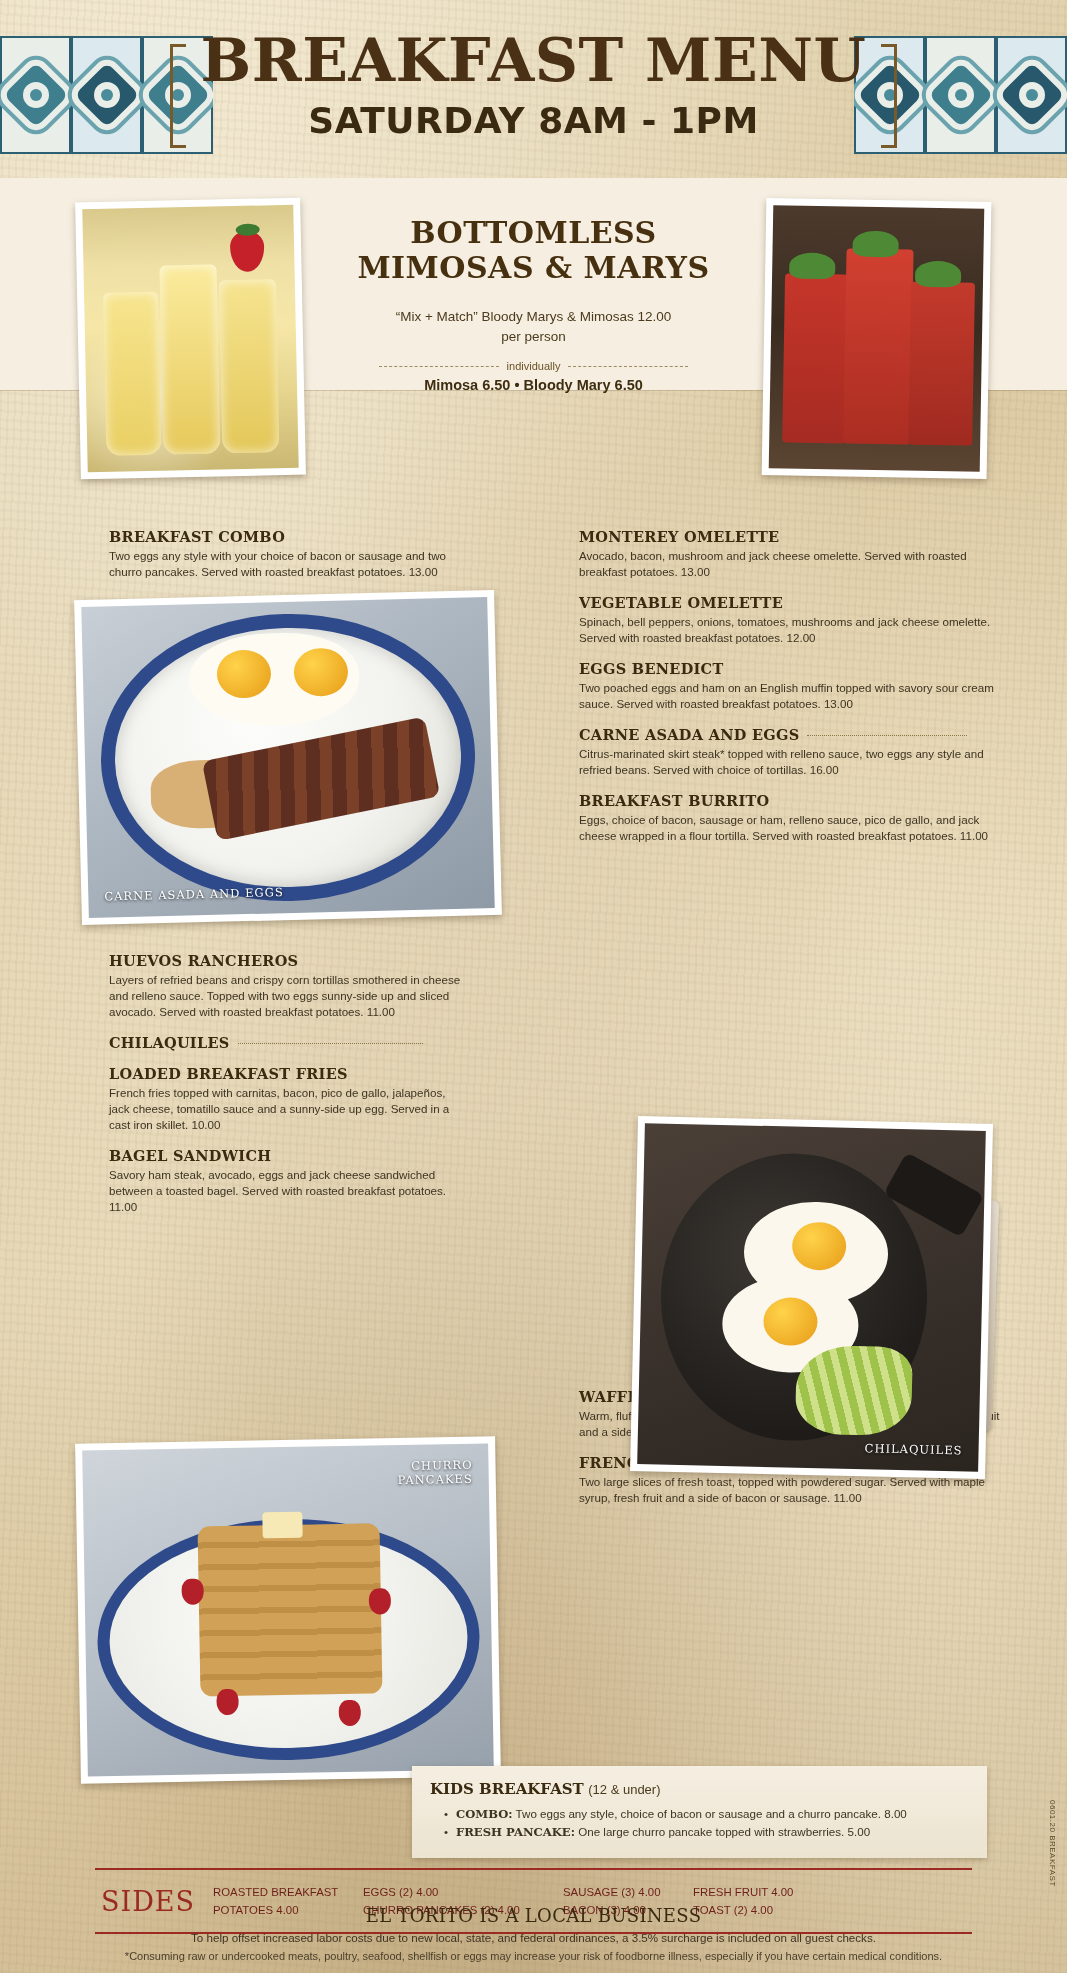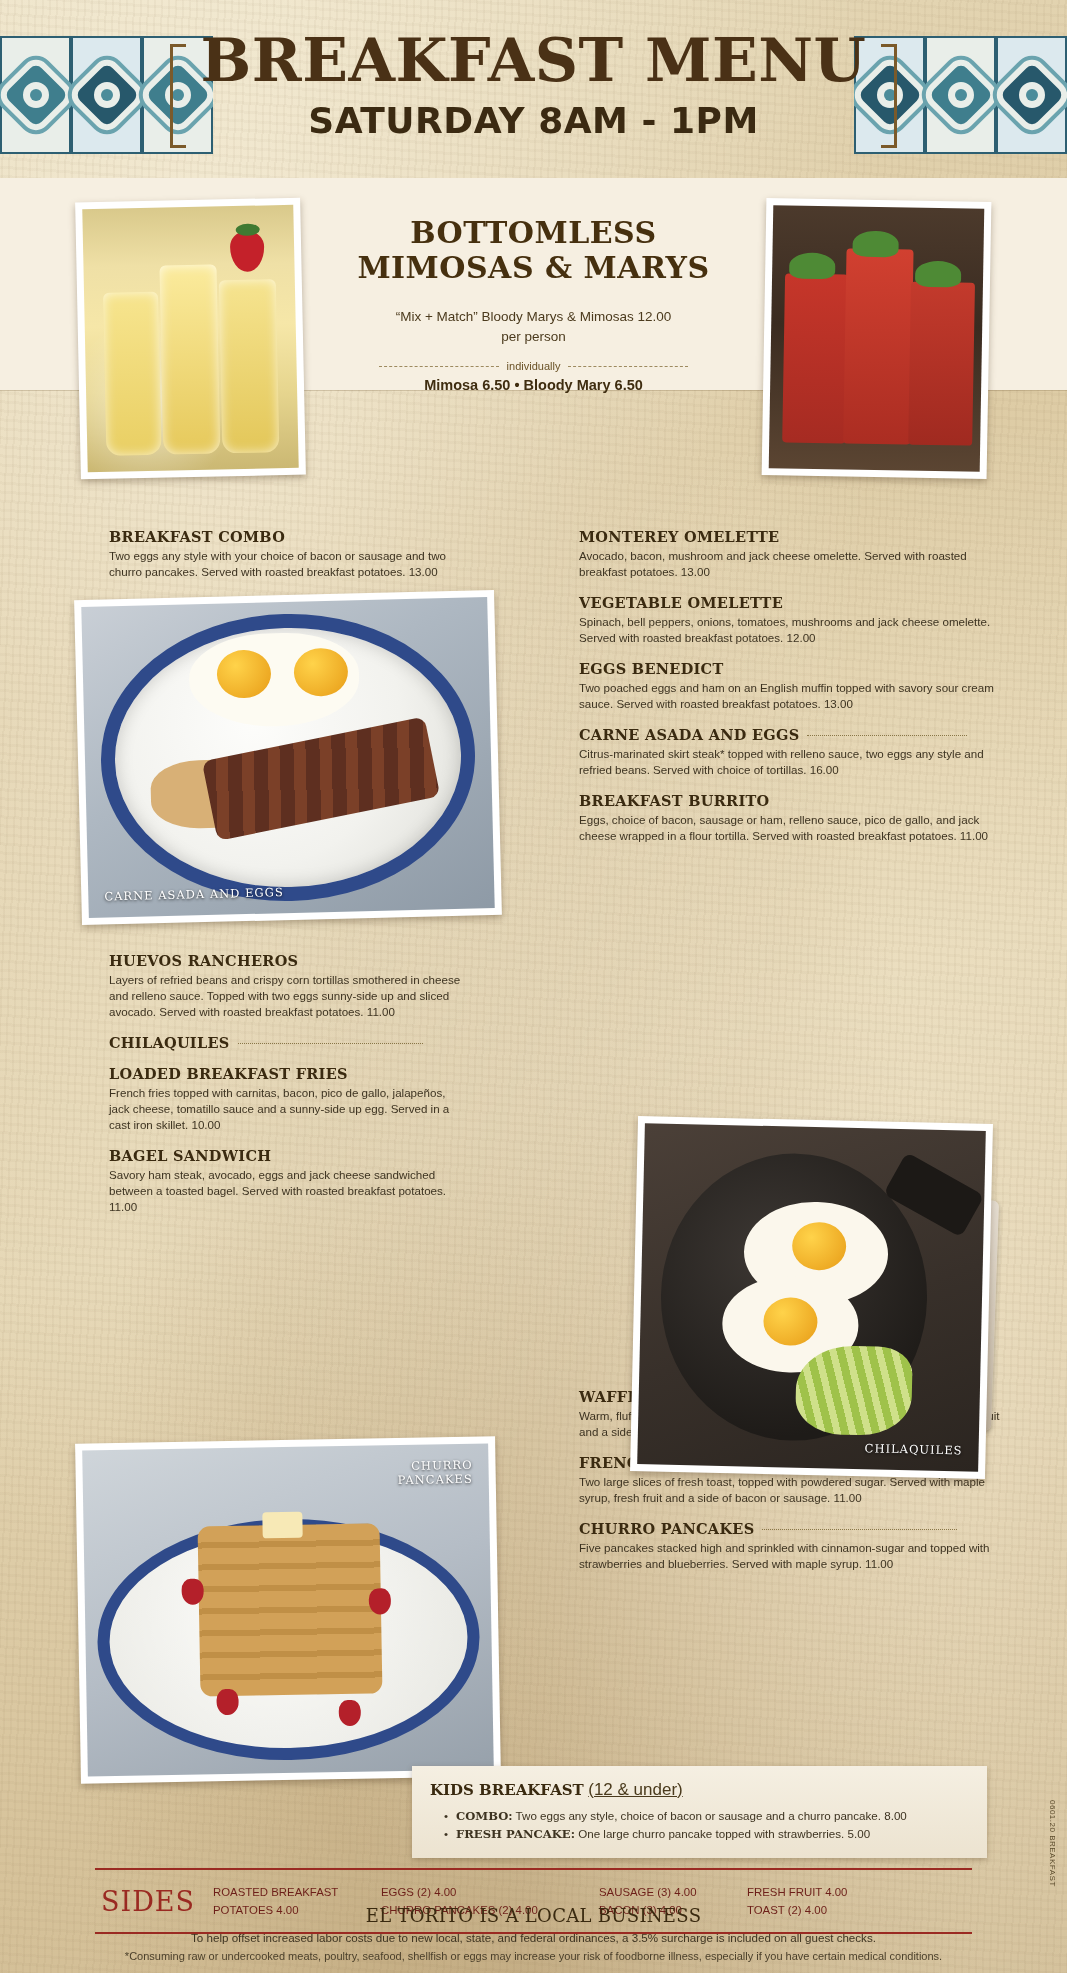--- a/index.html
+++ b/index.html
@@ -212,37 +212,37 @@
   .berry { position: absolute; width: 22px; height: 26px; background: #b4202a; border-radius: 50% 50% 60% 60%; }
 
   
   .kids {
     position: absolute; left: 412px; top: 1766px; width: 575px; height: 92px;
     background: linear-gradient(180deg,#f5efe2,#ece3d0);
     box-shadow: 0 2px 6px rgba(80,60,30,0.3);
     padding: 14px 18px;
   }
   .kids h3 { font-family: "DejaVu Serif", serif; font-size: 15px; color: #3a2a10; display: inline; }
-  .kids .under { font-size: 17px; color: #4a3a1c; text-decoration: underline; }
+  .kids .under { font-size: 13px; color: #4a3a1c; }
   .kids ul { margin: 7px 0 0 14px; }
   .kids li { font-size: 11.6px; color: #3d3321; line-height: 1.5; list-style: none; position: relative; padding-left: 12px; }
   .kids li::before { content: "\2022"; position: absolute; left: 0; color: #3d3321; }
   .kids li b { font-family: "DejaVu Serif", serif; }
 
   
   .sides {
     position: absolute; left: 95px; right: 95px; top: 1868px; height: 66px;
     border-top: 2px solid #9a2a22; border-bottom: 2px solid #9a2a22;
     display: flex; align-items: center;
   }
   .sides-label {
     font-family: "DejaVu Serif", serif; font-size: 27px; color: #9a2a22;
     letter-spacing: 1px; width: 118px; padding-left: 6px;
   }
-  .sides-cols { display: flex; flex: 1; gap: 18px; font-size: 11.4px; color: #6d1f19; }
+  .sides-cols { display: flex; flex: 1; font-size: 11.4px; color: #6d1f19; }
   .sides-col { line-height: 1.6; }
 
   
   .footer { position: absolute; left: 0; right: 0; top: 1905px; text-align: center; }
   .footer .f1t { font-family: "DejaVu Serif", serif; font-size: 18px; color: #3a2a10; letter-spacing: 0.3px; }
   .footer .f2t { font-size: 11.6px; color: #3d3321; margin-top: 5px; }
   .footer .f3t { font-size: 11px; color: #4a3f2a; margin-top: 6px; }
   .sidecode {
     position: absolute; right: 10px; top: 1800px;
     font-size: 8px; color: #5b4b2c; letter-spacing: 0.5px;
@@ -378,26 +378,20 @@
   </div>
 
   <div class="col" style="left:558px; top:1388px; width:430px;">
     <div class="item">
       <div class="item-title">WAFFLES</div>
       <div class="item-desc">Warm, fluffy and buttery waffles. Served with honey-butter, maple syrup, fresh fruit and a side of bacon or sausage.   11.00</div>
     </div>
     <div class="item">
       <div class="item-title">FRENCH TOAST</div>
       <div class="item-desc">Two large slices of fresh toast, topped with powdered sugar. Served with maple syrup, fresh fruit and a side of bacon or sausage.   11.00</div>
-    </div>
-    <div class="item">
-      <div class="item-title">
-        <span>CHURRO PANCAKES</span><span class="rule" style="width:195px"></span>
-      </div>
-      <div class="item-desc">Five pancakes stacked high and sprinkled with cinnamon-sugar and topped with strawberries and blueberries. Served with maple syrup.   11.00</div>
     </div>
   </div>
 
   <div class="photo photo-carne">
     <div class="img carne-img">
       <div class="plate"></div>
       <div class="eggs-sunny"></div>
       <div class="yolk" style="left:33%; top:15%;"></div>
       <div class="yolk" style="left:52%; top:15%;"></div>
       <div class="hash"></div>

